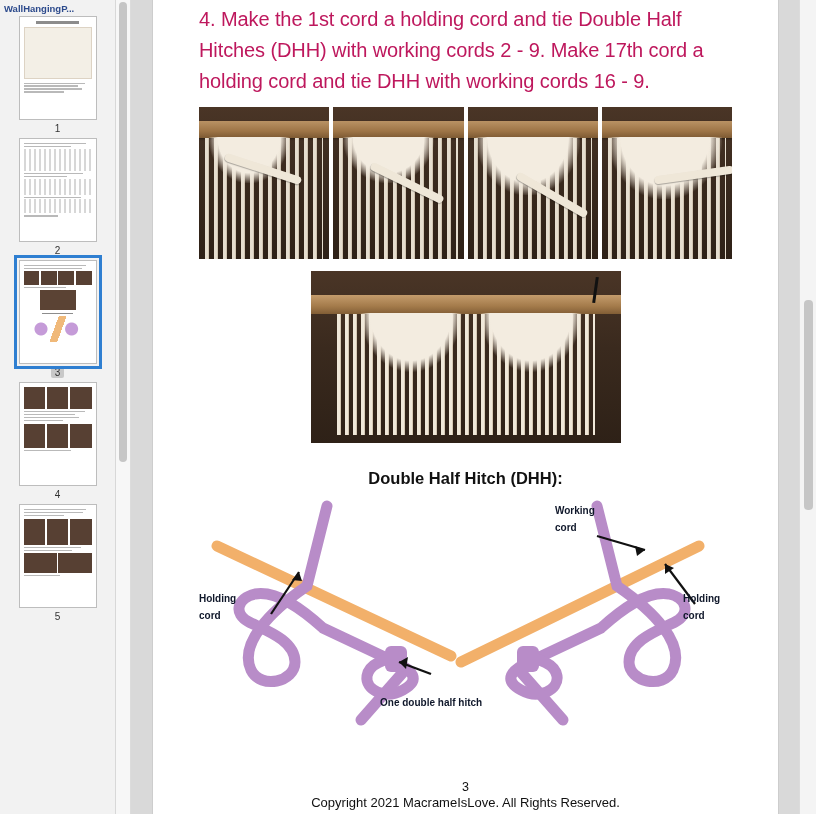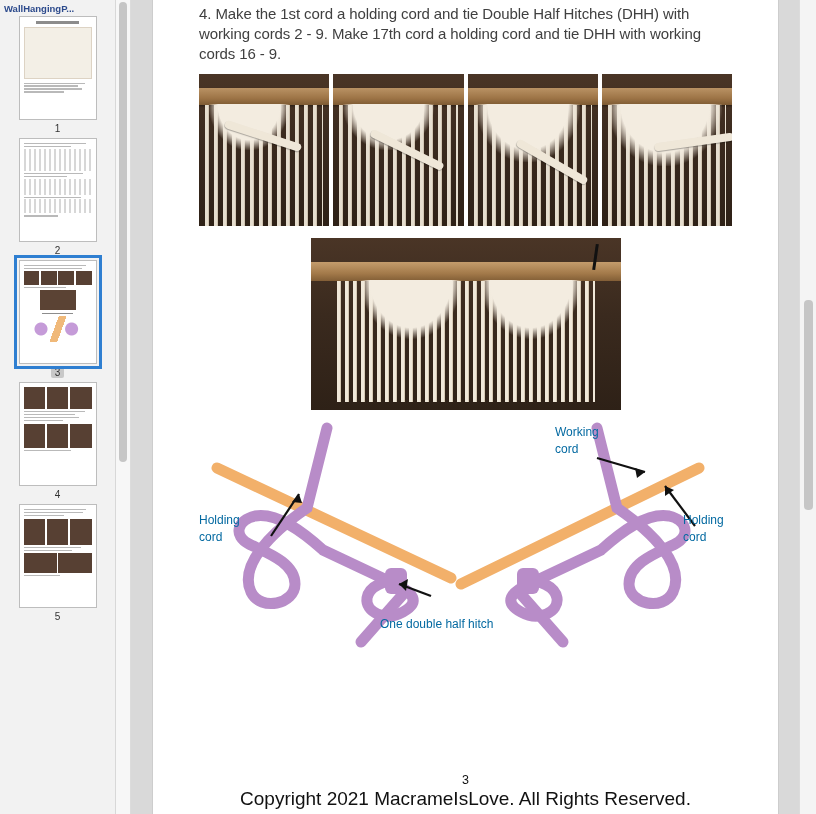--- a/index.html
+++ b/index.html
@@ -166,23 +166,23 @@
     left: 22px; top: 0;
     width: 625px;
     height: 814px;
     background: #ffffff;
     box-shadow: 0 0 0 1px #cdcdcd;
     box-sizing: border-box;
     padding: 0 46px;
   }
 
   .step-text {
-    font-size: 15px;
-    line-height: 20px;
-    color: #404040;
+    font-size: 20px;
+    line-height: 31px;
+    color: #be185d;
     margin: 0;
     padding-top: 4px;
     letter-spacing: -0.1px;
   }
   .step-text.second {
     padding-top: 16px;
   }
 
   
   .photo-strip {
@@ -281,38 +281,38 @@
   
   .diagram {
     position: relative;
     width: 533px;
     height: 232px;
     margin: 6px auto 0 auto;
   }
   .diagram svg { display: block; }
   .diag-label {
     position: absolute;
-    font-size: 12px;
-    font-weight: normal;
-    color: #0369a1;
+    font-size: 10px;
+    font-weight: bold;
+    color: #0f172a;
     line-height: 17px;
   }
 
   .page-footer {
     position: absolute;
     left: 0; right: 0;
     bottom: 4px;
     text-align: center;
   }
   .page-number {
     font-size: 12.5px;
     color: #111;
   }
   .copyright {
-    font-size: 19px;
+    font-size: 13px;
     color: #111;
     margin-top: 1px;
   }
 </style>
 </head>
 <body>
 
 <div id="sidebar">
   <div id="sidebar-title">WallHangingP...</div>
 
@@ -457,20 +457,21 @@
 
     <div class="big-photo">
       <div class="ph-bg"></div>
       <div class="bp-dowel"></div>
       <div class="bp-hook"></div>
       <div class="bp-fringe"></div>
       <div class="bp-arc" style="left:40px;"></div>
       <div class="bp-arc" style="left:160px;"></div>
     </div>
 
+    <div class="dhh-title">Double Half Hitch (DHH):</div>
 
     <div class="diagram">
       <svg width="533" height="232" viewBox="0 0 533 232">
 
         <g>
           <line x1="18" y1="52" x2="252" y2="162" stroke="#f2b06a" stroke-width="11" stroke-linecap="round"></line>
         </g>
 
         <g fill="none" stroke="#b88cc8" stroke-width="11" stroke-linecap="round">
           <path d="M128 12 L108 92 C 70 118, 40 150, 52 176 C 62 196, 96 188, 96 168 C 96 146, 66 136, 50 128 C 34 120, 38 104, 56 100 C 78 96, 104 116, 124 134 L 196 168"></path>

